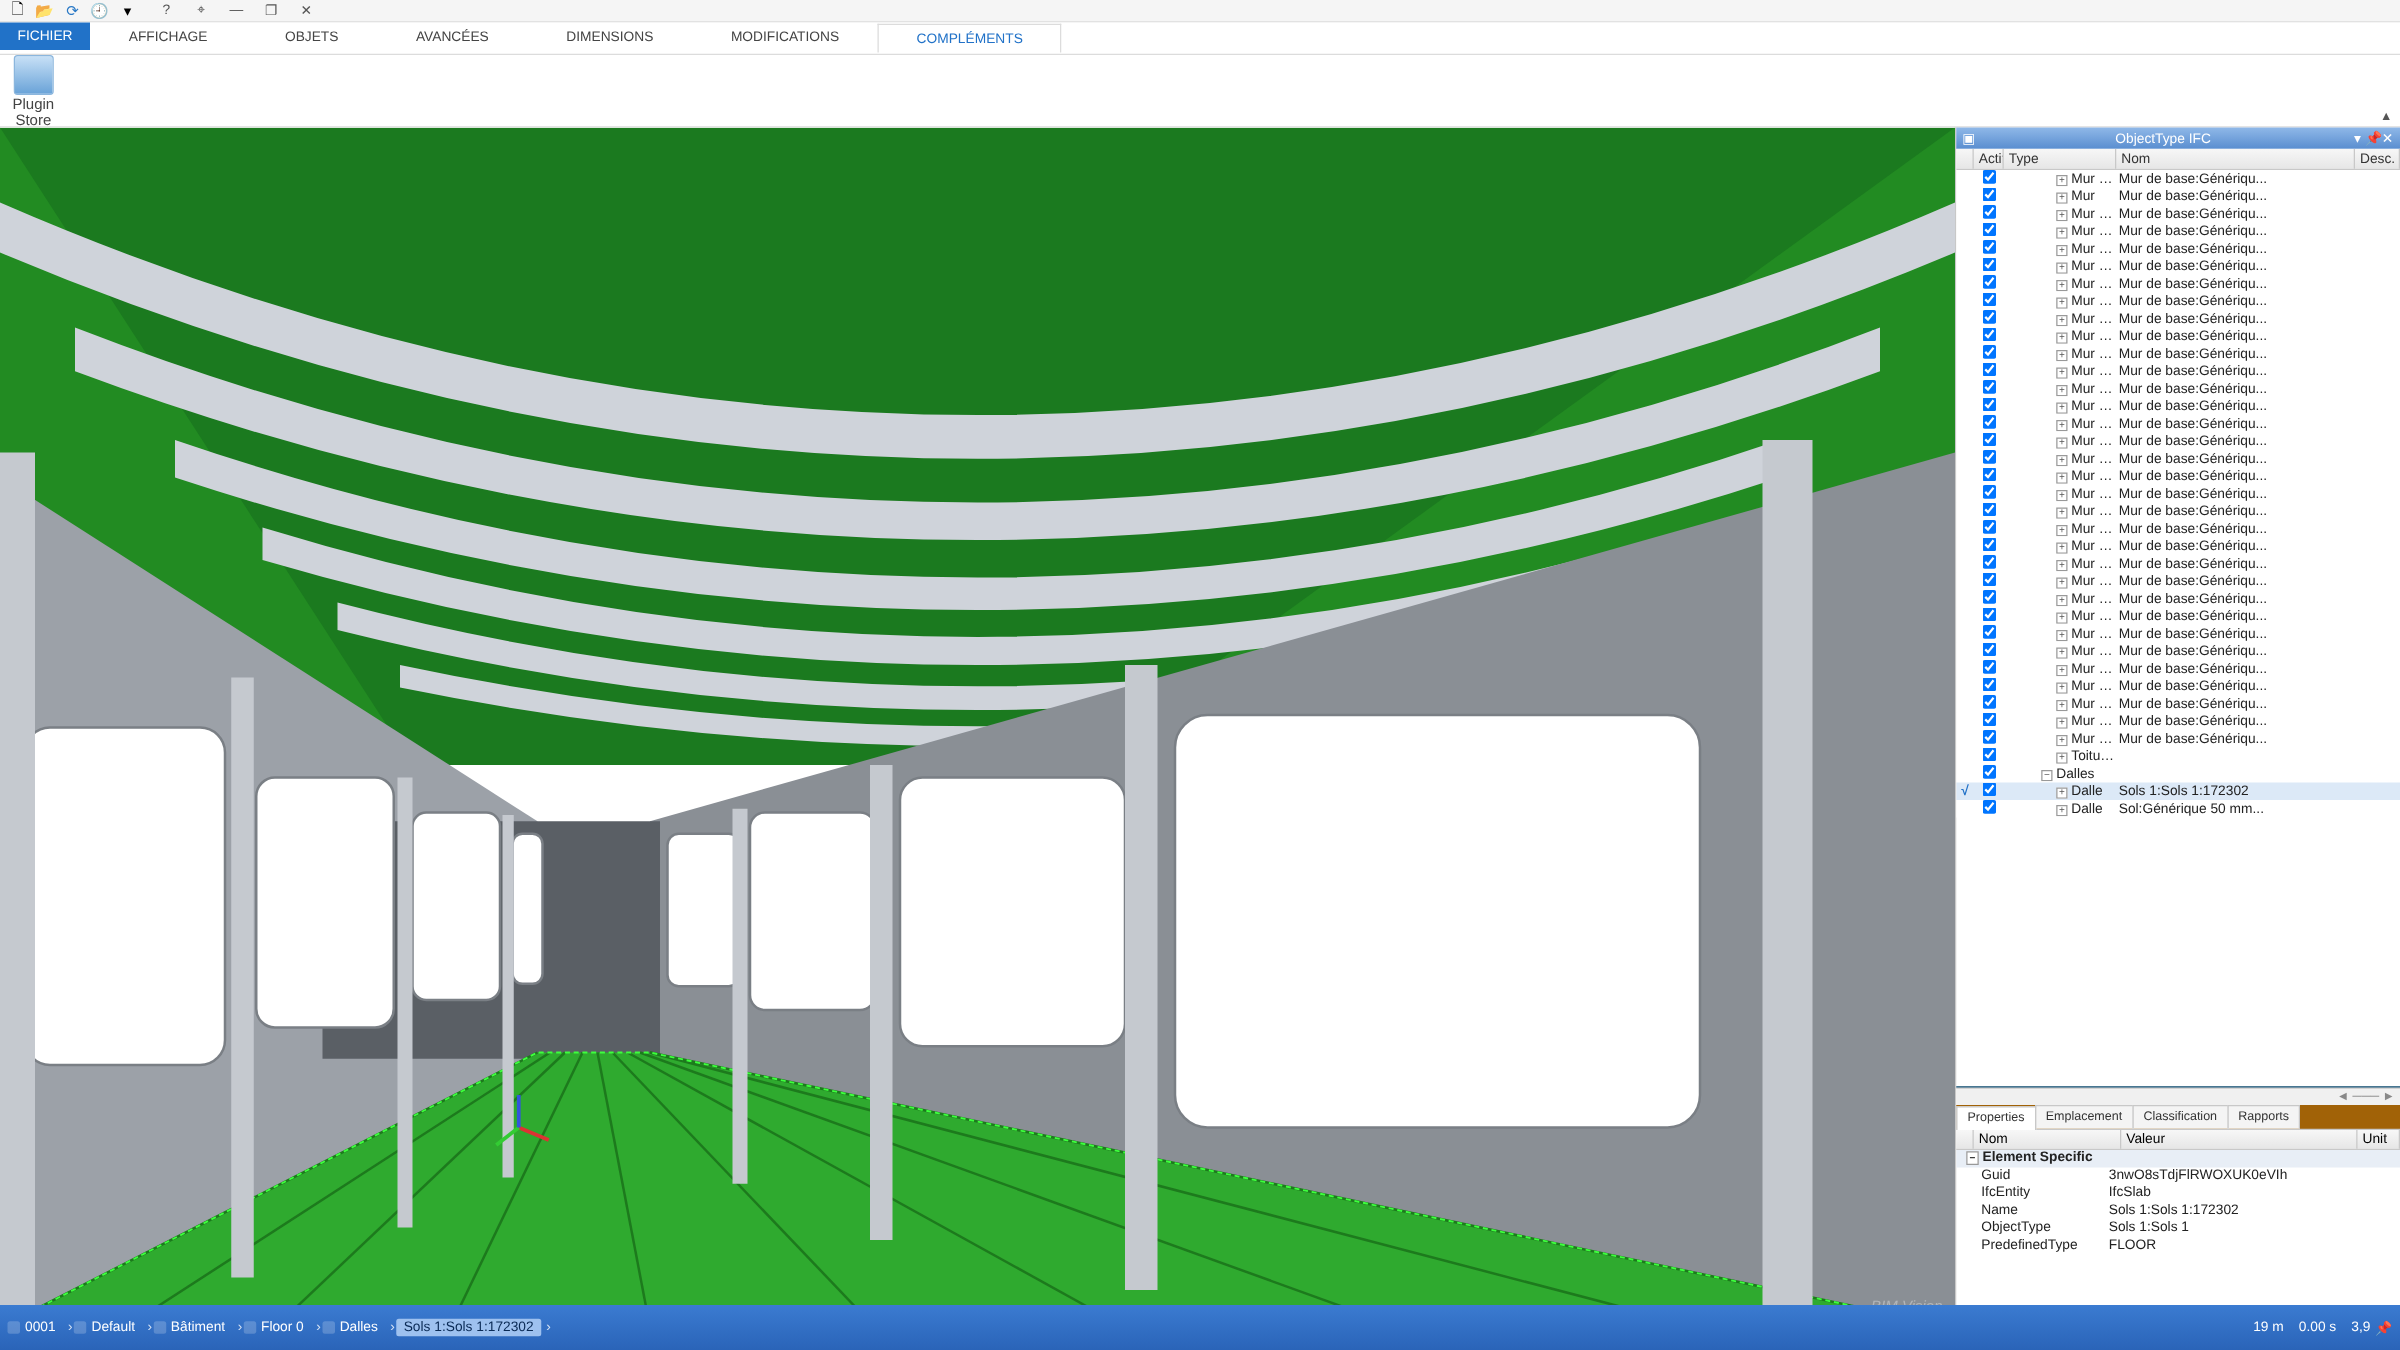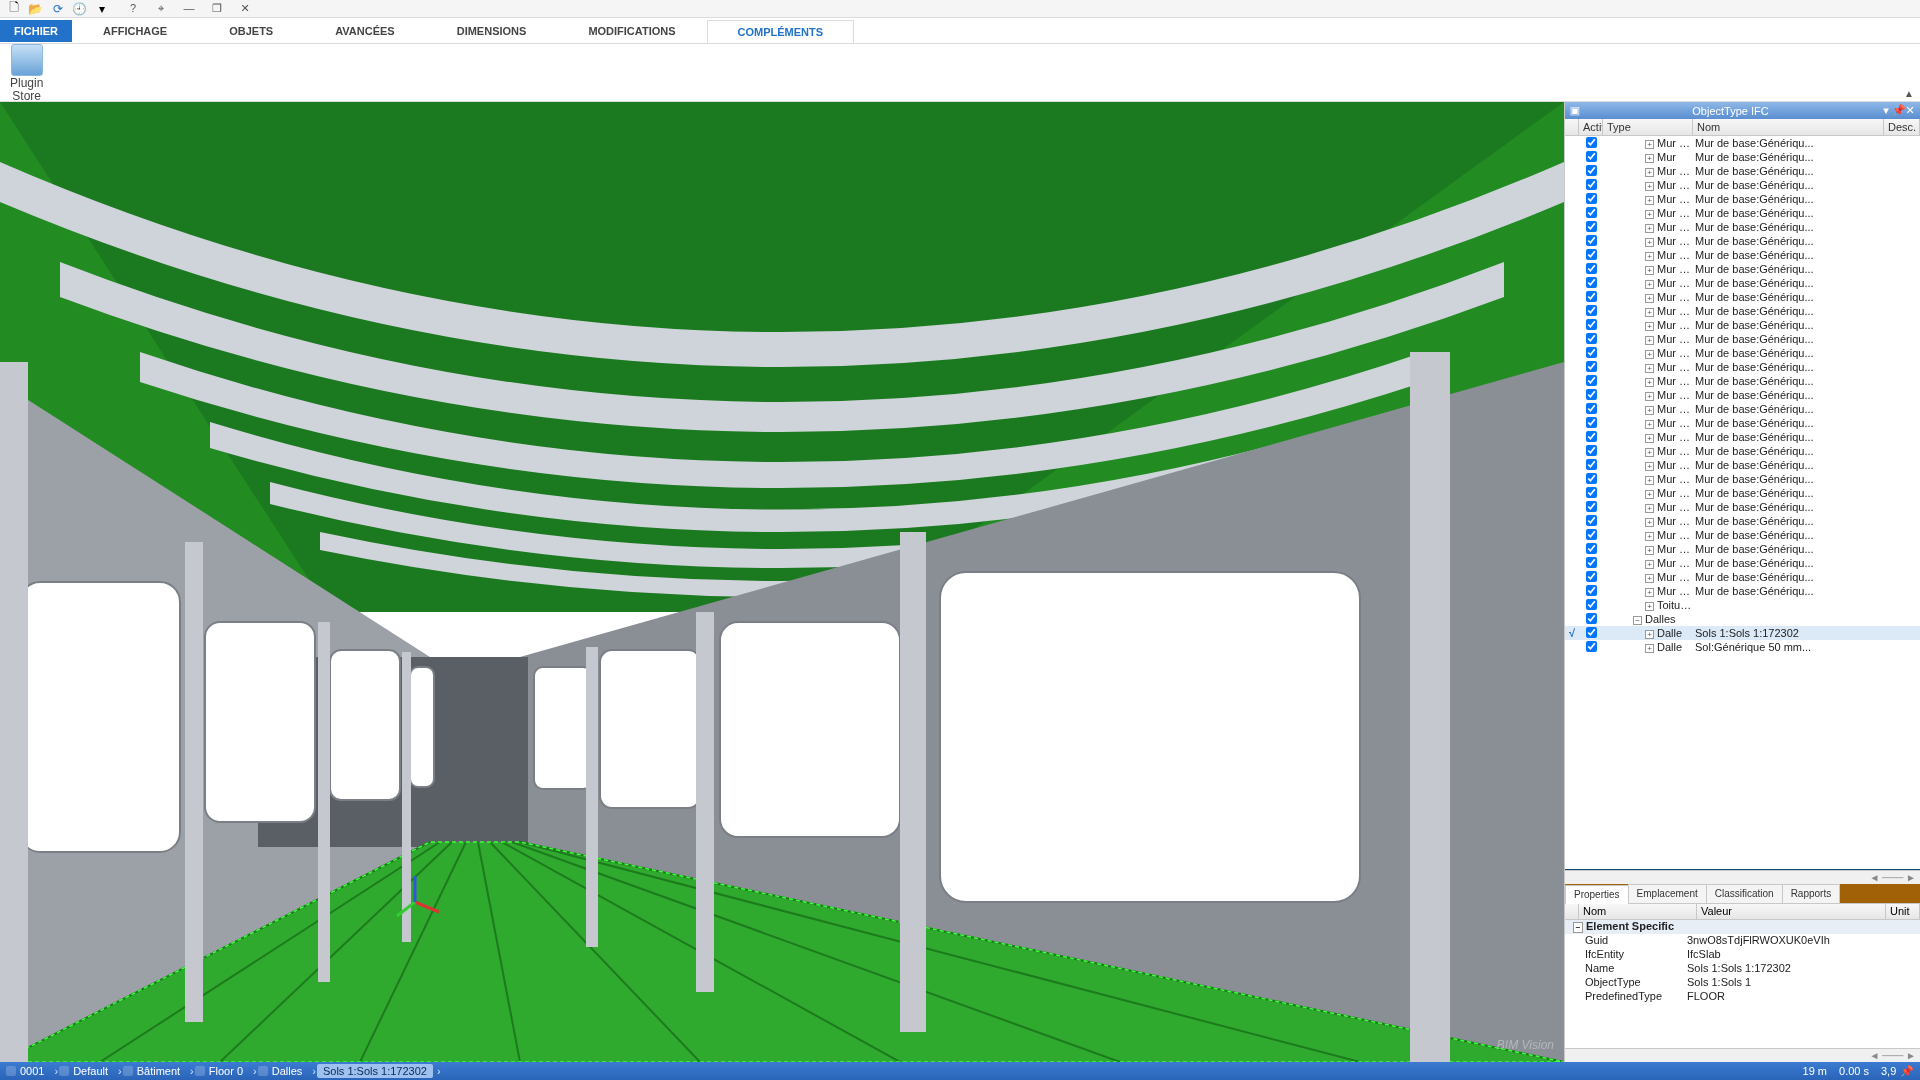--- a/index.html
+++ b/index.html
@@ -7,21 +7,21 @@
 
   
   .titlebar { height:18px; background:#f5f5f5; border-bottom:1px solid #dcdcdc; display:flex; align-items:center; }
   .qa { display:flex; align-items:center; gap:6px; padding:0 6px; height:100%; }
   .qa .ico { width:16px; height:16px; display:flex; align-items:center; justify-content:center; font-size:12px; }
   .title { flex:1; text-align:center; color:#444; font-size:11px; }
   .winbtns { display:flex; gap:14px; padding:0 10px; color:#555; }
   .winbtns span { width:14px; text-align:center; cursor:default; }
 
   
-  .tabs { height:26px; background:#fff; border-bottom:1px solid #dcdcdc; display:flex; align-items:center; padding-left:0;font-weight:bold; }
+  .tabs { height:26px; background:#fff; border-bottom:1px solid #dcdcdc; display:flex; align-items:flex-start; padding-left:0; }
   .filetab { background:#2172c8; color:#fff; padding:5px 14px; font-size:11px; }
   .tab { padding:5px 30px; color:#444; border:1px solid transparent; border-bottom:none; font-size:11px; }
   .tab.active { border-color:#dcdcdc; color:#2172c8; background:#fff; position:relative; top:1px; }
 
   
   .ribbon { height:58px; background:#fff; border-bottom:1px solid #dcdcdc; display:flex; align-items:center; padding:4px 10px; position:relative; }
   .rgroup { text-align:center; color:#444; }
   .rgroup .big { width:32px; height:32px; margin:0 auto; background:linear-gradient(#c7e0f6,#6aa3d8); border:1px solid #8bb6dd; border-radius:3px; }
   .rgroup .lbl { font-size:12px; line-height:11px; margin-top:2px; }
   .ribcollapse { position:absolute; right:6px; bottom:2px; font-size:10px; color:#555; }
@@ -66,21 +66,21 @@
   .propbody{ flex:1; overflow:auto; }
   .prow{ height:14px; display:flex; font-size:10px; color:#222;}
   .prow.group{ background:#e8eef6; font-weight:bold;}
   .prow .pn{ flex:0 0 118px; padding-left:20px; overflow:hidden; white-space:nowrap;}
   .prow.group .pn{ padding-left:8px;}
   .prow .pv{ flex:1; padding-left:4px; overflow:hidden; white-space:nowrap;}
   .prow .pu{ width:34px;}
   .pcollapse{ width:10px; display:inline-block; border:1px solid #999; text-align:center; font-size:8px; line-height:9px; margin-right:3px; background:#fff;}
 
   
-  .status { position:absolute; left:0; right:0; bottom:0; height:18px; background:linear-gradient(#3b7bd1,#2a64b8); color:#fff; display:flex; align-items:center; font-size:10px; padding:0 6px; }
+  .status { position:absolute; left:0; right:0; bottom:0; height:36px; background:linear-gradient(#3b7bd1,#2a64b8); color:#fff; display:flex; align-items:center; font-size:10px; padding:0 6px; }
   .status .crumb{ display:flex; align-items:center; gap:4px; margin-right:6px;}
   .status .crumb .ic{ width:10px; height:10px; background:#fff3; border-radius:2px;}
   .status .chev{ margin:0 1px 0 4px; opacity:.8;}
   .status .sel{ background:#9ec1ef; color:#0a2a55; padding:1px 6px; border-radius:2px;}
   .status .spacer{flex:1;}
   .status .metric{margin-left:12px;}
   .status .pin{ margin-left:4px; }
 
 </style>
 </head>

